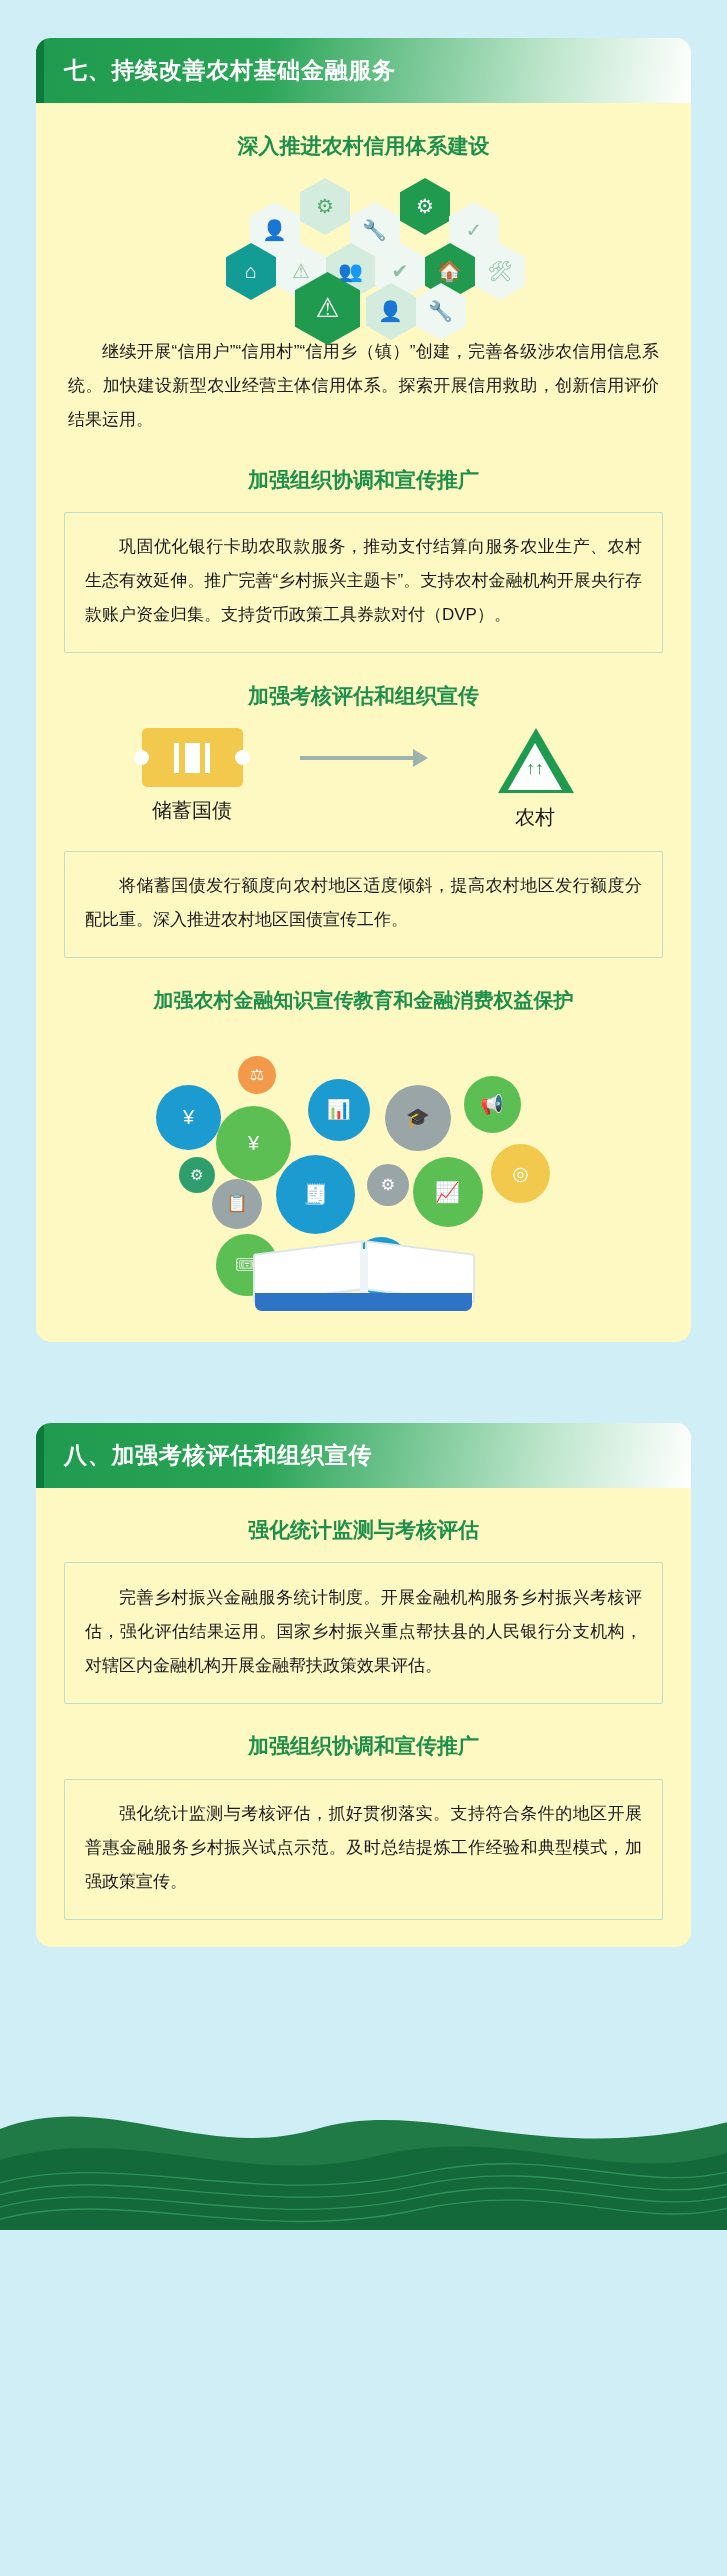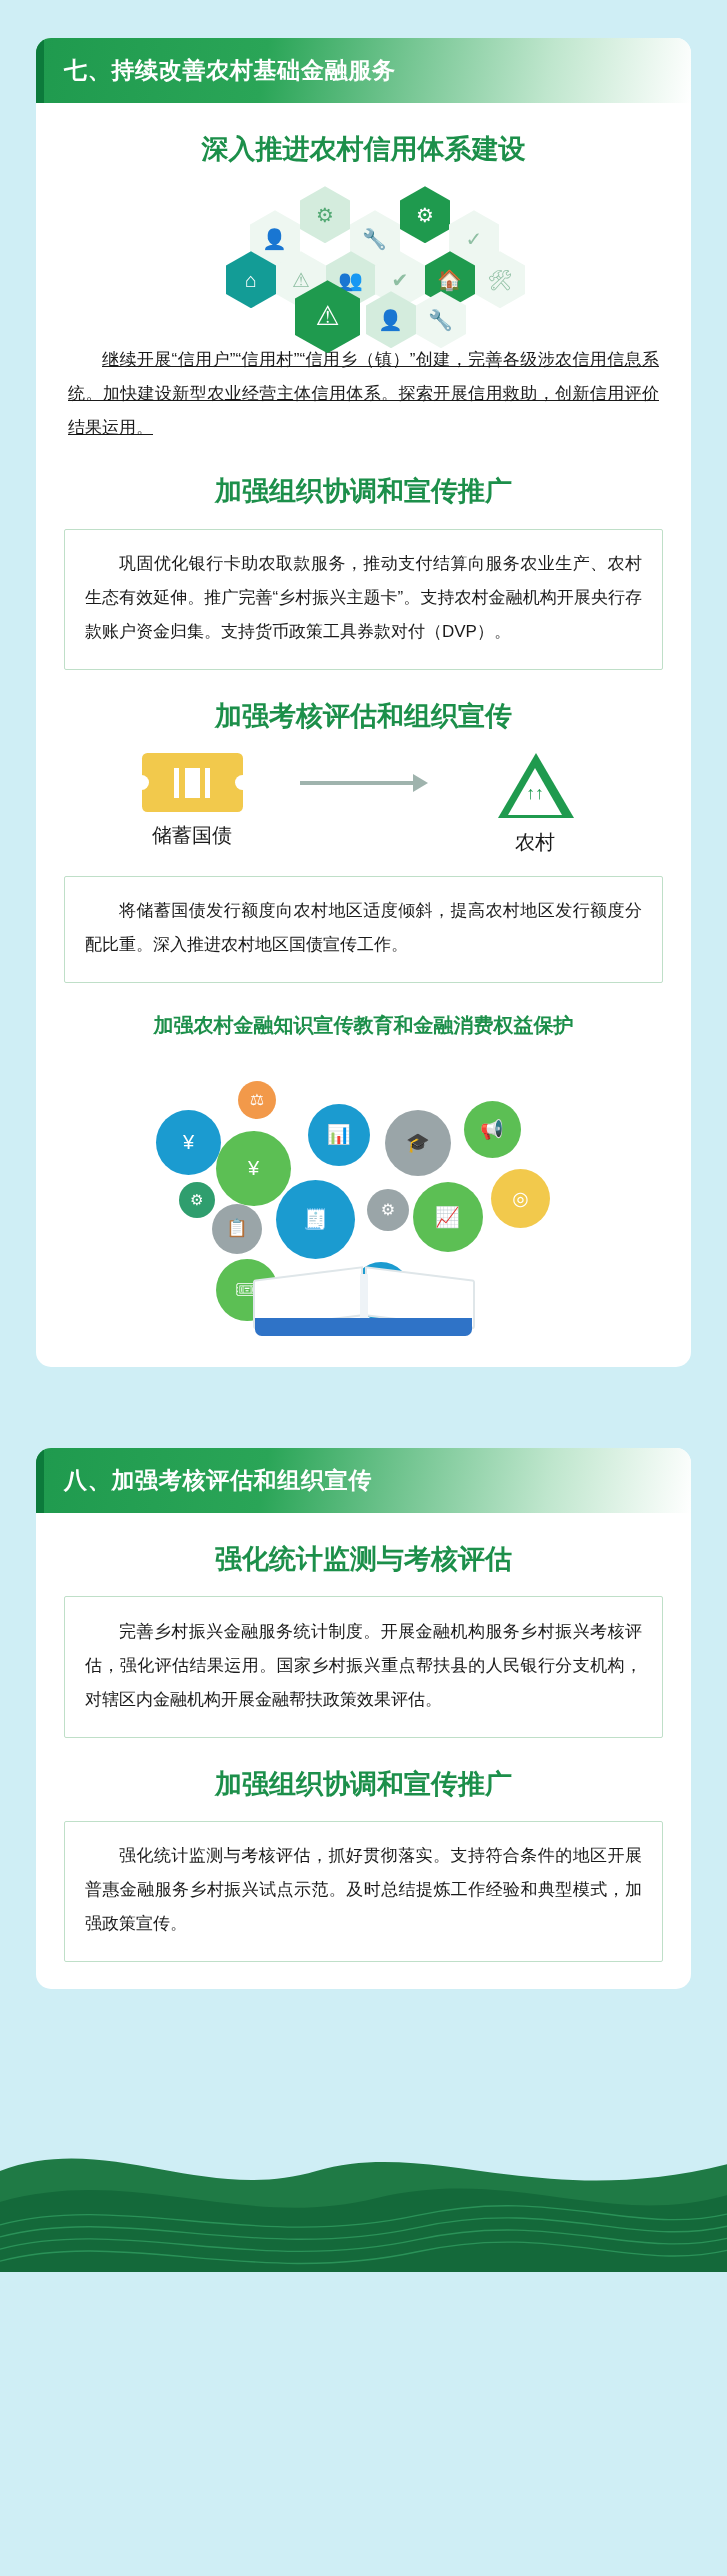--- a/index.html
+++ b/index.html
@@ -13,21 +13,21 @@
     min-height: 2576px;
     position: relative;
     padding: 0;
     overflow-x: hidden;
   }
 
   
   .card {
     position: relative;
     margin: 0 36px;
-    background: #ffffff;
+    background: #fef9c3;
     border-radius: 15px;
     padding: 0 0 27px 0;
     overflow: hidden;
   }
   .card.first { margin-top: 38px; }
   .card.second { margin-top: 81px; font-family: Liberation Serif, serif; }
 
   
   .section-head {
     position: relative;
@@ -46,38 +46,37 @@
   .section-head h2 {
     font-size: 23px;
     font-weight: bold;
     color: #ffffff;
     letter-spacing: 0.7px;
   }
 
   
   .sub-head {
     text-align: center;
-    font-size: 27px;
+    font-size: 21px;
     font-weight: bold;
     color: #1c8f4a;
     margin: 28px 0 17.5px 0;
     line-height: 1.4;
   }
   .sub-head.wide { font-size: 20px; padding: 0 16px; }
 
   
   .para {
     font-size: 17px;
     line-height: 2.0;
     color: #1a1a1a;
     text-align: justify;
     text-justify: inter-ideograph;
     padding: 0 32px;
     text-indent: 2em;
-    text-decoration: underline;
   }
 
   
   .para-box {
     margin: 0 28px;
     border: 1.3px solid #bfdfc8;
     border-radius: 2px;
     padding: 17.5px 20px 20px 20px;
   }
   .para-box p {

